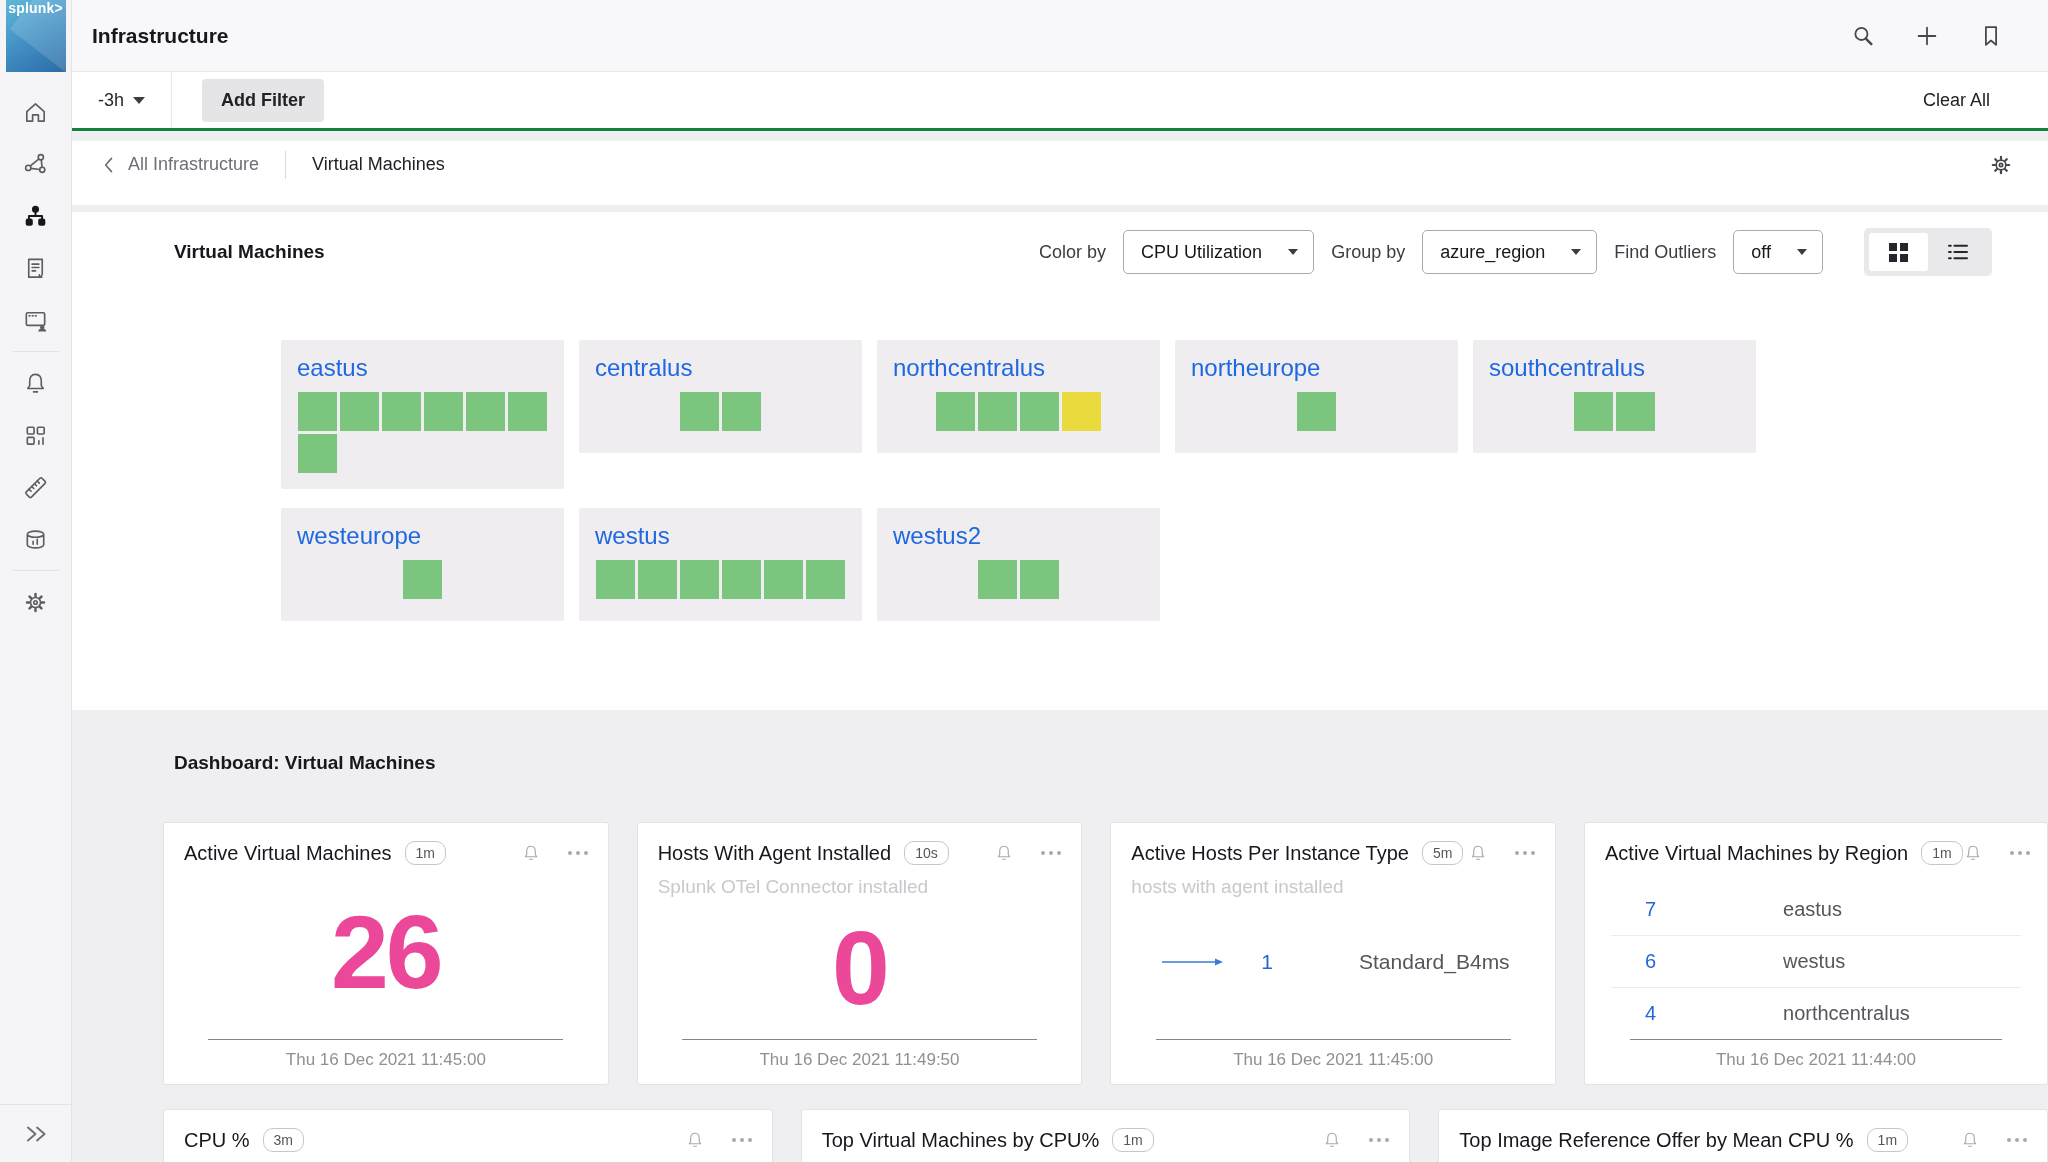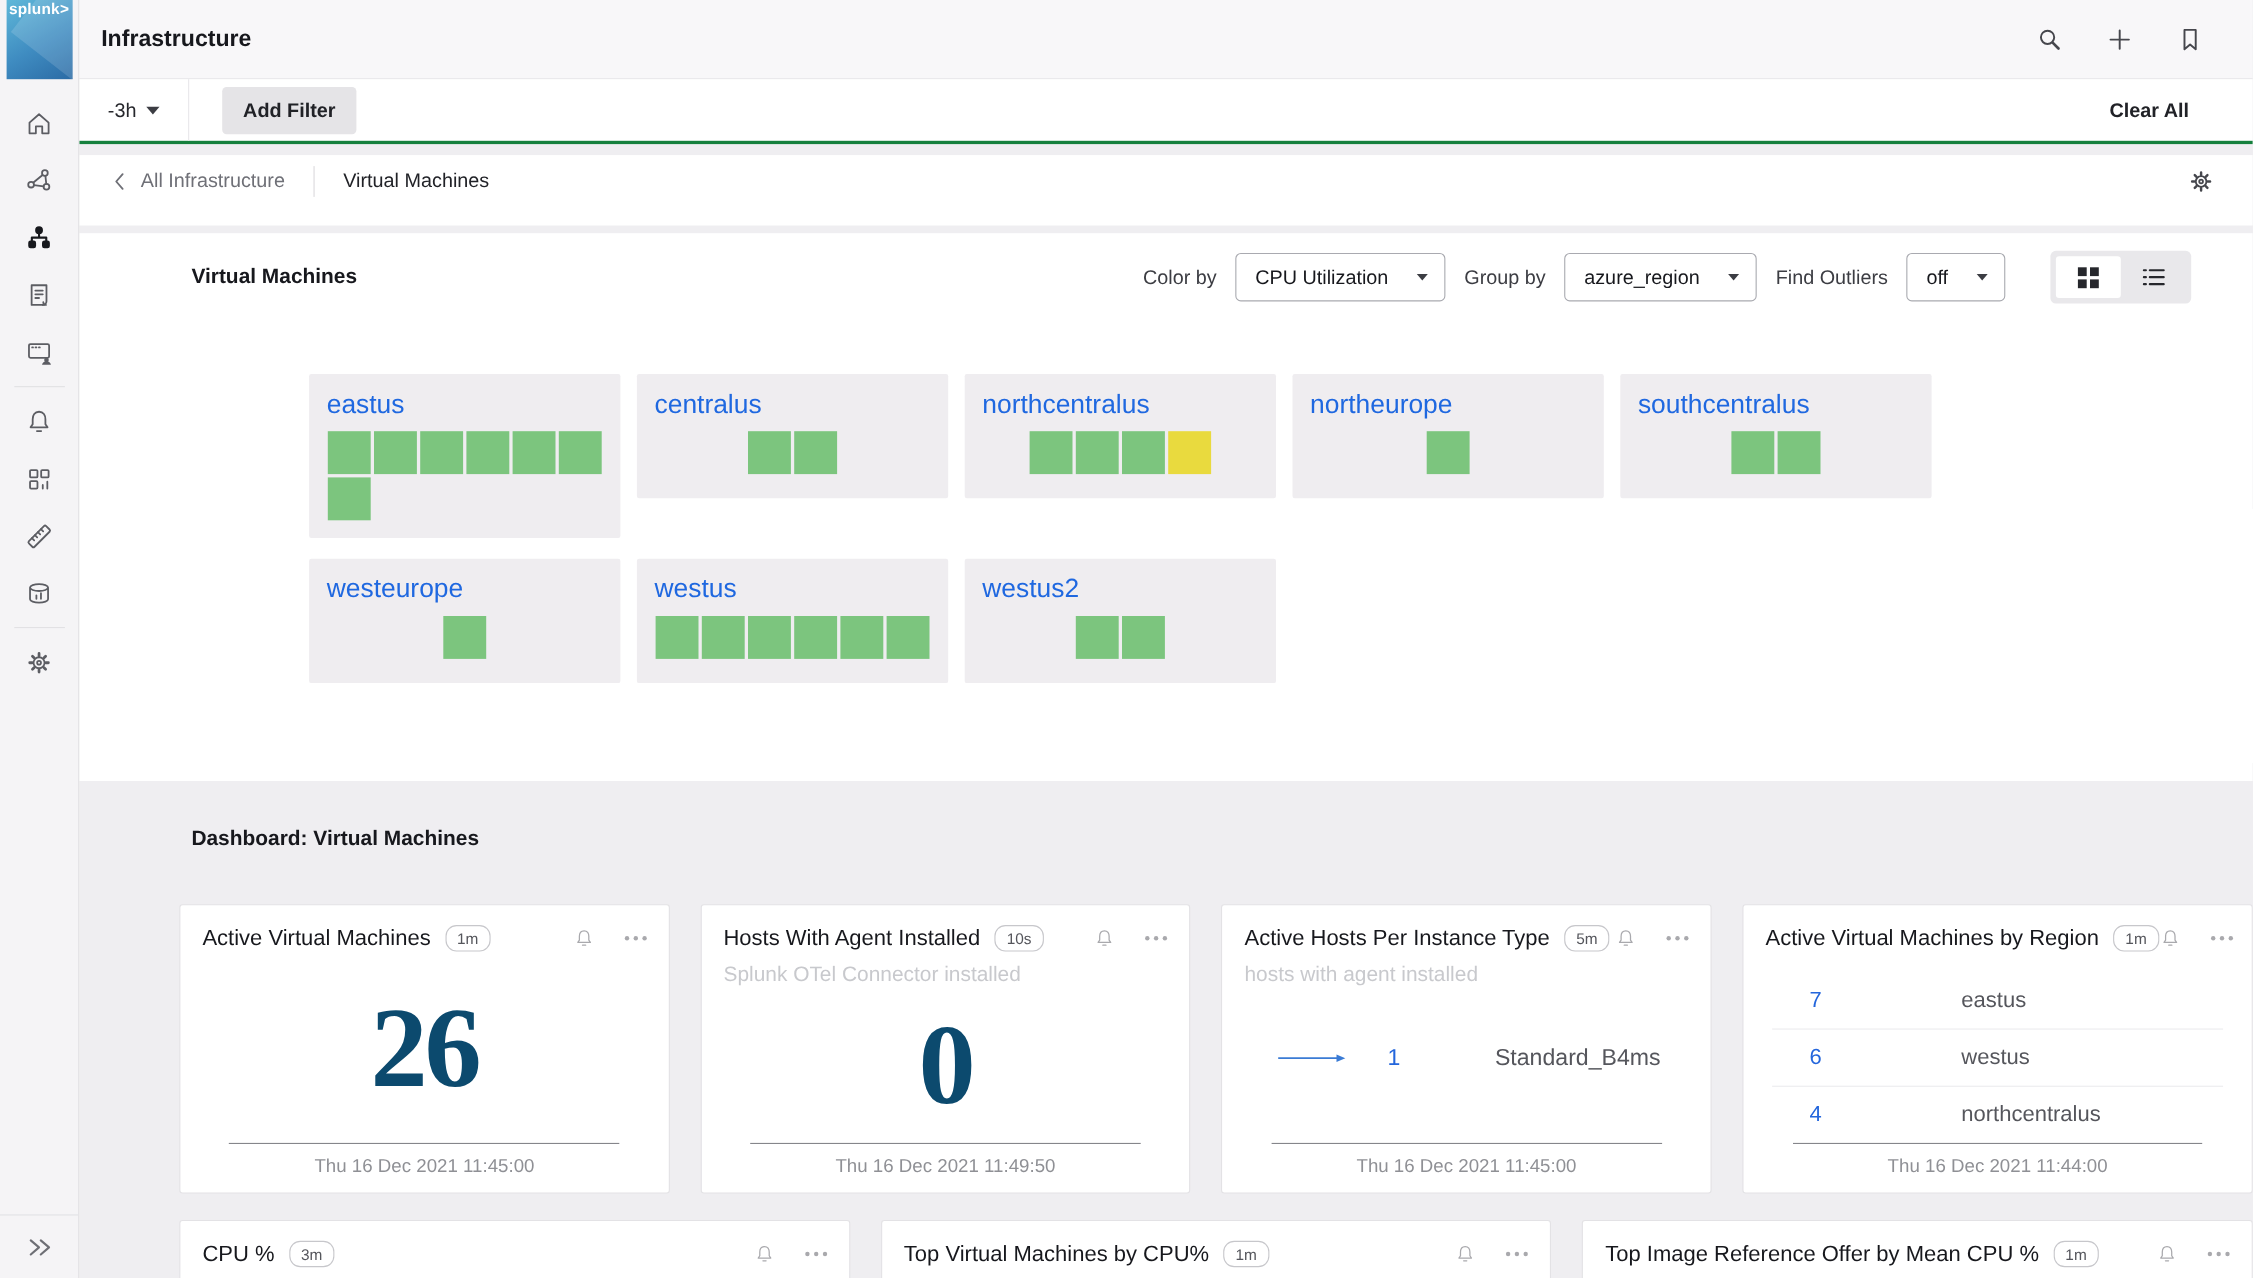--- a/index.html
+++ b/index.html
@@ -31,21 +31,21 @@
 
   .topbar { height:72px; flex:0 0 72px; background:#f8f7f9; border-bottom:1px solid #e8e7ea; display:flex; align-items:center; padding:0 44px 0 20px; }
   .topbar-title { font-size:21px; font-weight:bold; color:#17181d; }
   .topbar-icons { margin-left:auto; display:flex; align-items:center; gap:38px; }
   .topbar-icons svg { width:26px; height:26px; stroke:#46474d; fill:none; stroke-width:1.9; stroke-linecap:round; stroke-linejoin:round; cursor:pointer; }
 
   .filterbar { height:59px; flex:0 0 59px; background:#fff; border-bottom:3px solid #15803d; display:flex; align-items:center; }
   .time-range { height:100%; padding:0 26px; display:flex; align-items:center; gap:9px; font-size:18px; color:#26272c; border-right:1px solid #e8e7ea; cursor:pointer; }
   .caret { width:0; height:0; border-left:6px solid transparent; border-right:6px solid transparent; border-top:7px solid #3c3d43; display:inline-block; }
   .add-filter { margin-left:30px; background:#e5e4e7; border:none; border-radius:4px; padding:11px 19px; font-size:18px; font-weight:bold; color:#212227; font-family:inherit; cursor:pointer; }
-  .clear-all { margin-left:auto; margin-right:58px; font-size:18px; font-weight:bold; color:#212227; cursor:pointer; }
+  .clear-all { margin-left:auto; margin-right:58px; font-size:18px; font-weight:normal; color:#212227; cursor:pointer; }
 
   .breadcrumb-row { margin-top:10px; height:64px; flex:0 0 64px; background:#fff; display:flex; align-items:center; padding:0 34px 17px 30px; }
   .crumb-back { display:flex; align-items:center; gap:12px; color:#6f7077; font-size:18px; cursor:pointer; }
   .crumb-back svg { width:14px; height:20px; stroke:#6f7077; fill:none; stroke-width:2; stroke-linecap:round; stroke-linejoin:round; }
   .crumb-divider { width:1px; height:28px; background:#dbdadd; margin:0 26px; }
   .crumb-current { font-size:18px; color:#212227; }
   .crumb-gear { margin-left:auto; cursor:pointer; display:flex; }
   .gear-svg { width:26px; height:26px; stroke:#46474d; fill:none; stroke-width:1.8; stroke-linecap:round; }
 
   
@@ -78,21 +78,21 @@
   .card.wide { width:625px; height:290px; }
   .card-head { display:flex; align-items:center; }
   .card-title { font-size:20px; color:#17181d; white-space:nowrap; }
   .badge { margin-left:13px; border:1px solid #c7c7cb; border-radius:10px; padding:3px 10px; font-size:14px; color:#55565c; background:#fff; }
   .card-actions { margin-left:auto; display:flex; align-items:center; gap:27px; }
   .bell-sm { width:20px; height:20px; stroke:#a9a9ad; fill:none; stroke-width:1.6; stroke-linecap:round; stroke-linejoin:round; cursor:pointer; }
   .dots { display:flex; gap:4px; cursor:pointer; }
   .dots i { width:4px; height:4px; border-radius:50%; background:#a9a9ad; display:block; }
   .card-sub { font-size:19px; color:#c8c9cd; margin-top:11px; white-space:nowrap; overflow:hidden; }
   .card-body { flex:1; display:flex; align-items:center; justify-content:center; }
-  .big-value { font-size:104px; font-weight:bold; color:#0c4a6e; letter-spacing:-3px;font-family:Liberation Serif, serif; }
+  .big-value { font-size:104px; font-weight:bold; color:#ec4899; letter-spacing:-3px; }
   .card-footer { border-top:1px solid #85868b; width:88%; margin:0 auto; padding:10px 0 2px; text-align:center; font-size:17px; color:#8f9095; flex:0 0 auto; }
   .card-body.instance { align-items:flex-start; justify-content:flex-start; padding-top:52px; }
   .instance-row { display:flex; align-items:center; padding-left:30px; }
   .inst-arrow { flex:0 0 auto; }
   .inst-value { margin-left:36px; font-size:21px; color:#2466dc; }
   .inst-label { margin-left:86px; font-size:21px; color:#55565c; }
   .region-rows { flex:1; display:flex; flex-direction:column; justify-content:flex-end; margin:0 6px; }
   .region-row { display:flex; align-items:center; height:52px; padding-left:34px; border-top:1px solid #ececee; }
   .region-row:first-child { border-top:none; }
   .region-val { width:138px; font-size:20px; color:#2466dc; }

